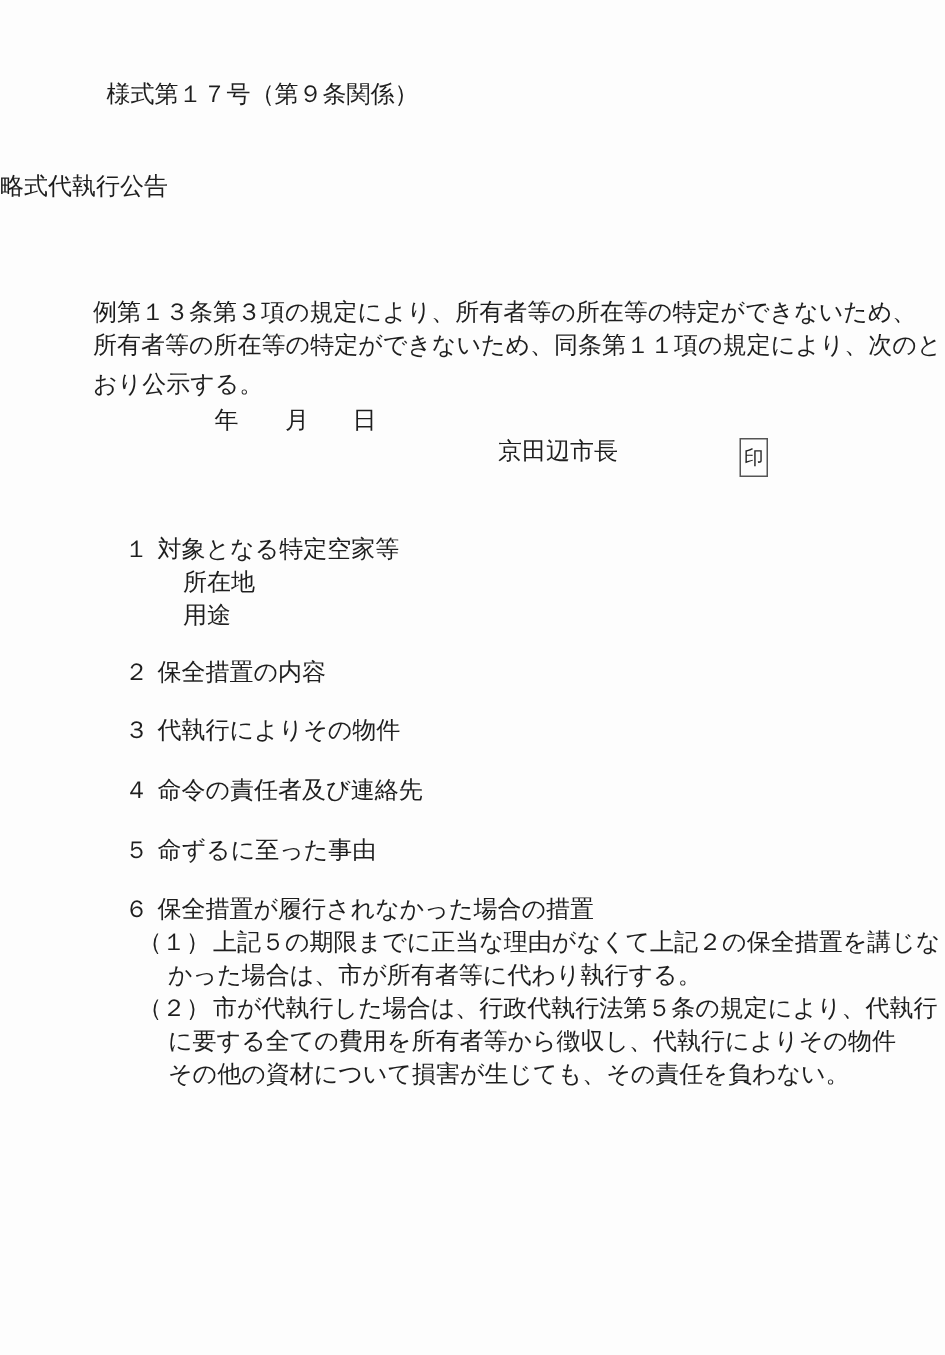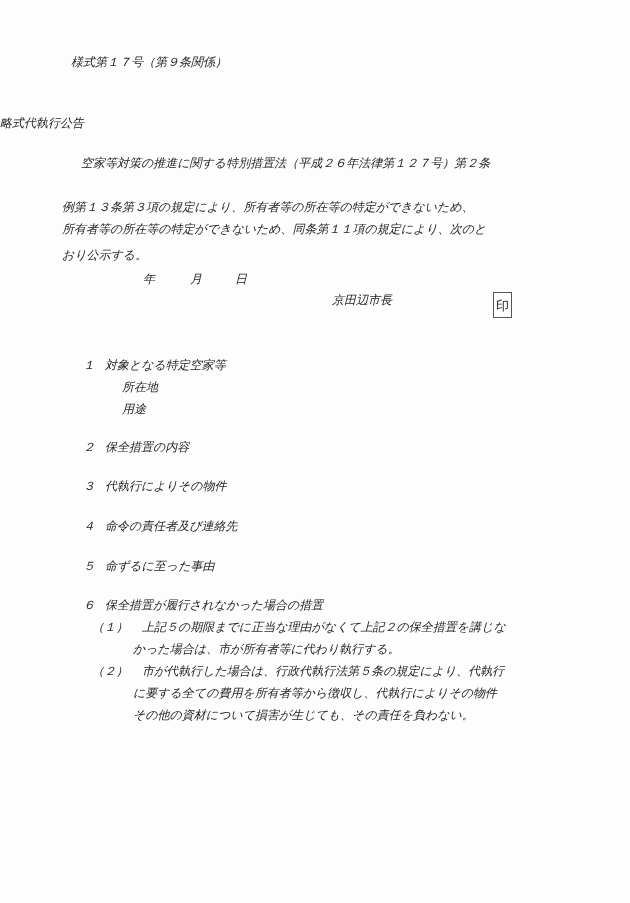--- a/index.html
+++ b/index.html
@@ -11,56 +11,54 @@
   }
   .page {
     position: relative;
     width: 630px; height: 903px;
     background: #fdfdfd;
     overflow: hidden;
   }
   .line {
     position: absolute;
     left: 0; width: 630px;
-    font-size: 12px;
+    font-size: 16px;
     line-height: 15px;
     white-space: nowrap;
-    font-style: italic;
   }
   .abs { position: absolute; white-space: nowrap; }
   .form-note { left: 71px; width: auto; }
   .doc-title { text-align: left; }
   .para { left: 62px; width: auto; }
   .para-indent { left: 81px; }
   .item-number { position: absolute; left: 83px; display: inline-block; }
   .item-text { position: absolute; left: 105px; }
   .item-subline { position: absolute; left: 122px; }
   .sub-label { position: absolute; left: 92px; }
   .sub-first { position: absolute; left: 142px; }
-  .sub-cont { position: absolute; left: 133px; }
+  .sub-cont { position: absolute; left: 112px; }
   .signer { left: 332px; width: auto; }
   .seal-box {
     position: absolute;
     left: 493px; top: 292px;
     width: 19px; height: 26px;
     border: 1px solid #555555;
     display: flex; align-items: center; justify-content: center;
     font-size: 13px; line-height: 13px;
   }
 </style>
 </head>
 <body>
 
 <div class="page">
 
   <div class="line form-note" style="top:55px">様式第１７号（第９条関係）</div>
 
   <div class="line doc-title" style="top:116px">略式代執行公告</div>
 
-  <div class="line para para-indent" style="top:156px">空家等対策の推進に関する特別措置法（平成２６年法律第１２７号）第２条</div>
   <div class="line para" style="top:200px">例第１３条第３項の規定により、所有者等の所在等の特定ができないため、</div>
   <div class="line para" style="top:222px">所有者等の所在等の特定ができないため、同条第１１項の規定により、次のと</div>
   <div class="line para" style="top:248px">おり公示する。</div>
 
   <div class="line" style="top:272px">
     <span class="abs" style="left:143px">年</span>
     <span class="abs" style="left:190px">月</span>
     <span class="abs" style="left:235px">日</span>
   </div>
 

